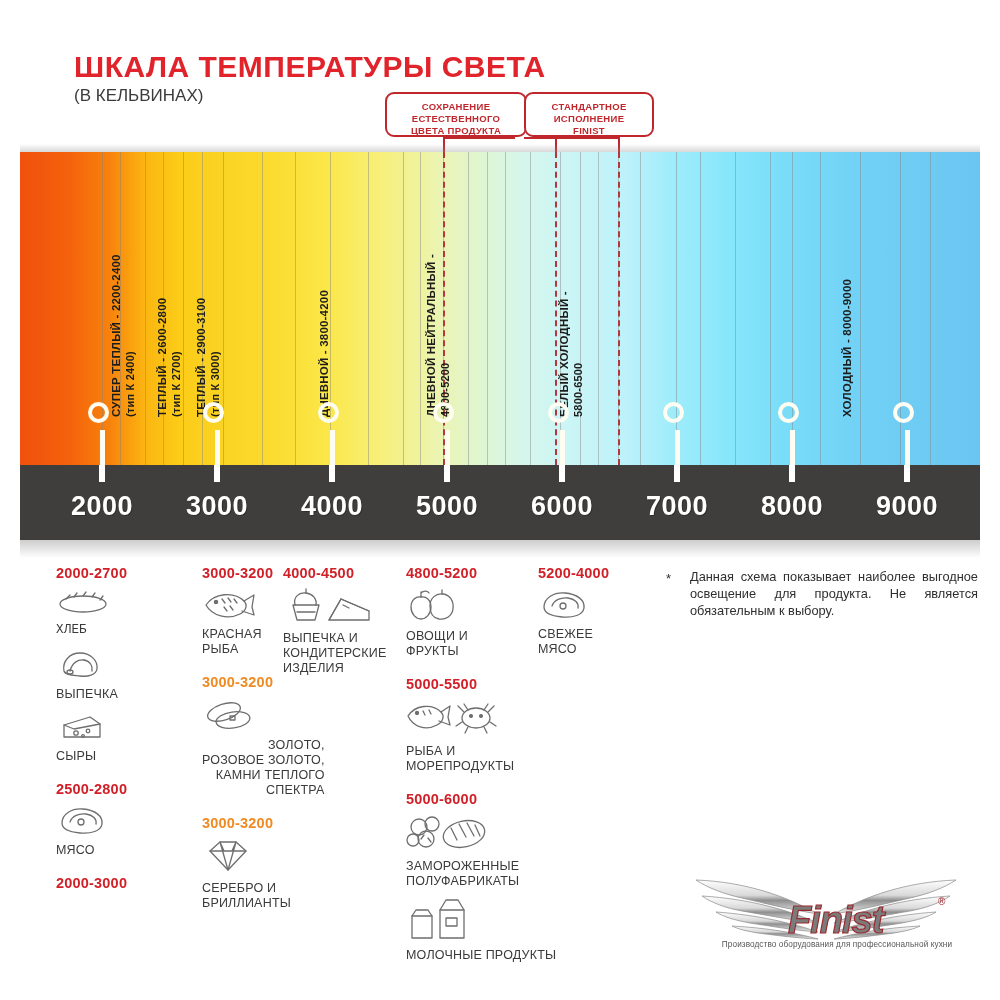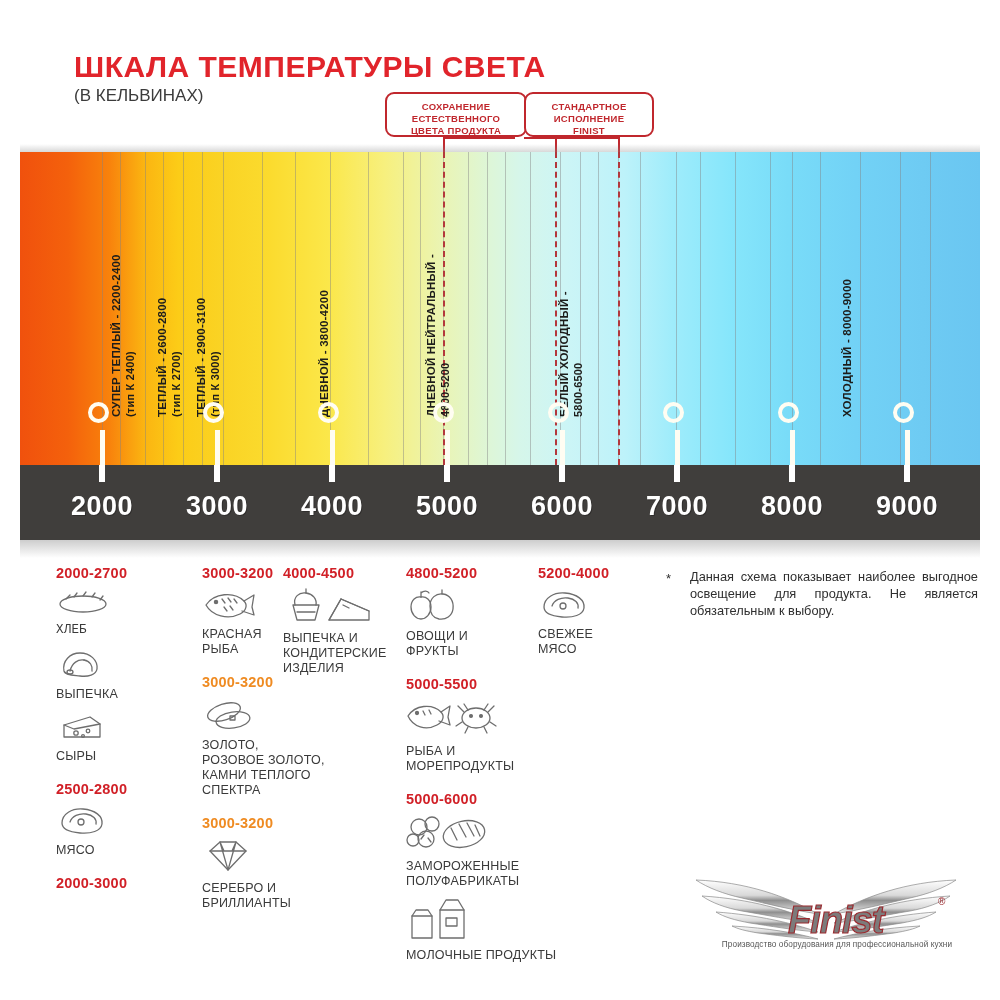--- a/index.html
+++ b/index.html
@@ -315,21 +315,21 @@
           </div>
         </div>
         <div class="lblk">
           <div class="range orange">3000-3200</div>
           <div class="item">
             <span class="ico"><svg width="54" height="36" viewBox="0 0 54 36" fill="none" stroke="#6e6e6e" stroke-width="1.3" stroke-linejoin="round" stroke-linecap="round">
                 <ellipse cx="22" cy="16" rx="17" ry="8" transform="rotate(-18 22 16)"></ellipse>
                 <ellipse cx="31" cy="24" rx="17" ry="8" transform="rotate(-8 31 24)"></ellipse>
                 <rect x="28" y="20" width="5" height="4"></rect>
               </svg></span>
-            <div class="cap" style="white-space: pre-line;">ЗОЛОТО,
+            <div class="cap" style="white-space: pre-line; text-align: right;">ЗОЛОТО,
 РОЗОВОЕ ЗОЛОТО,
 КАМНИ ТЕПЛОГО
 СПЕКТРА</div>
           </div>
         </div>
         <div class="lblk">
           <div class="range orange">3000-3200</div>
           <div class="item">
             <span class="ico"><svg width="52" height="38" viewBox="0 0 52 38" fill="none" stroke="#6e6e6e" stroke-width="1.3" stroke-linejoin="round" stroke-linecap="round">
                 <path d="M8 14 L18 5 L34 5 L44 14 L26 33 Z"></path>

